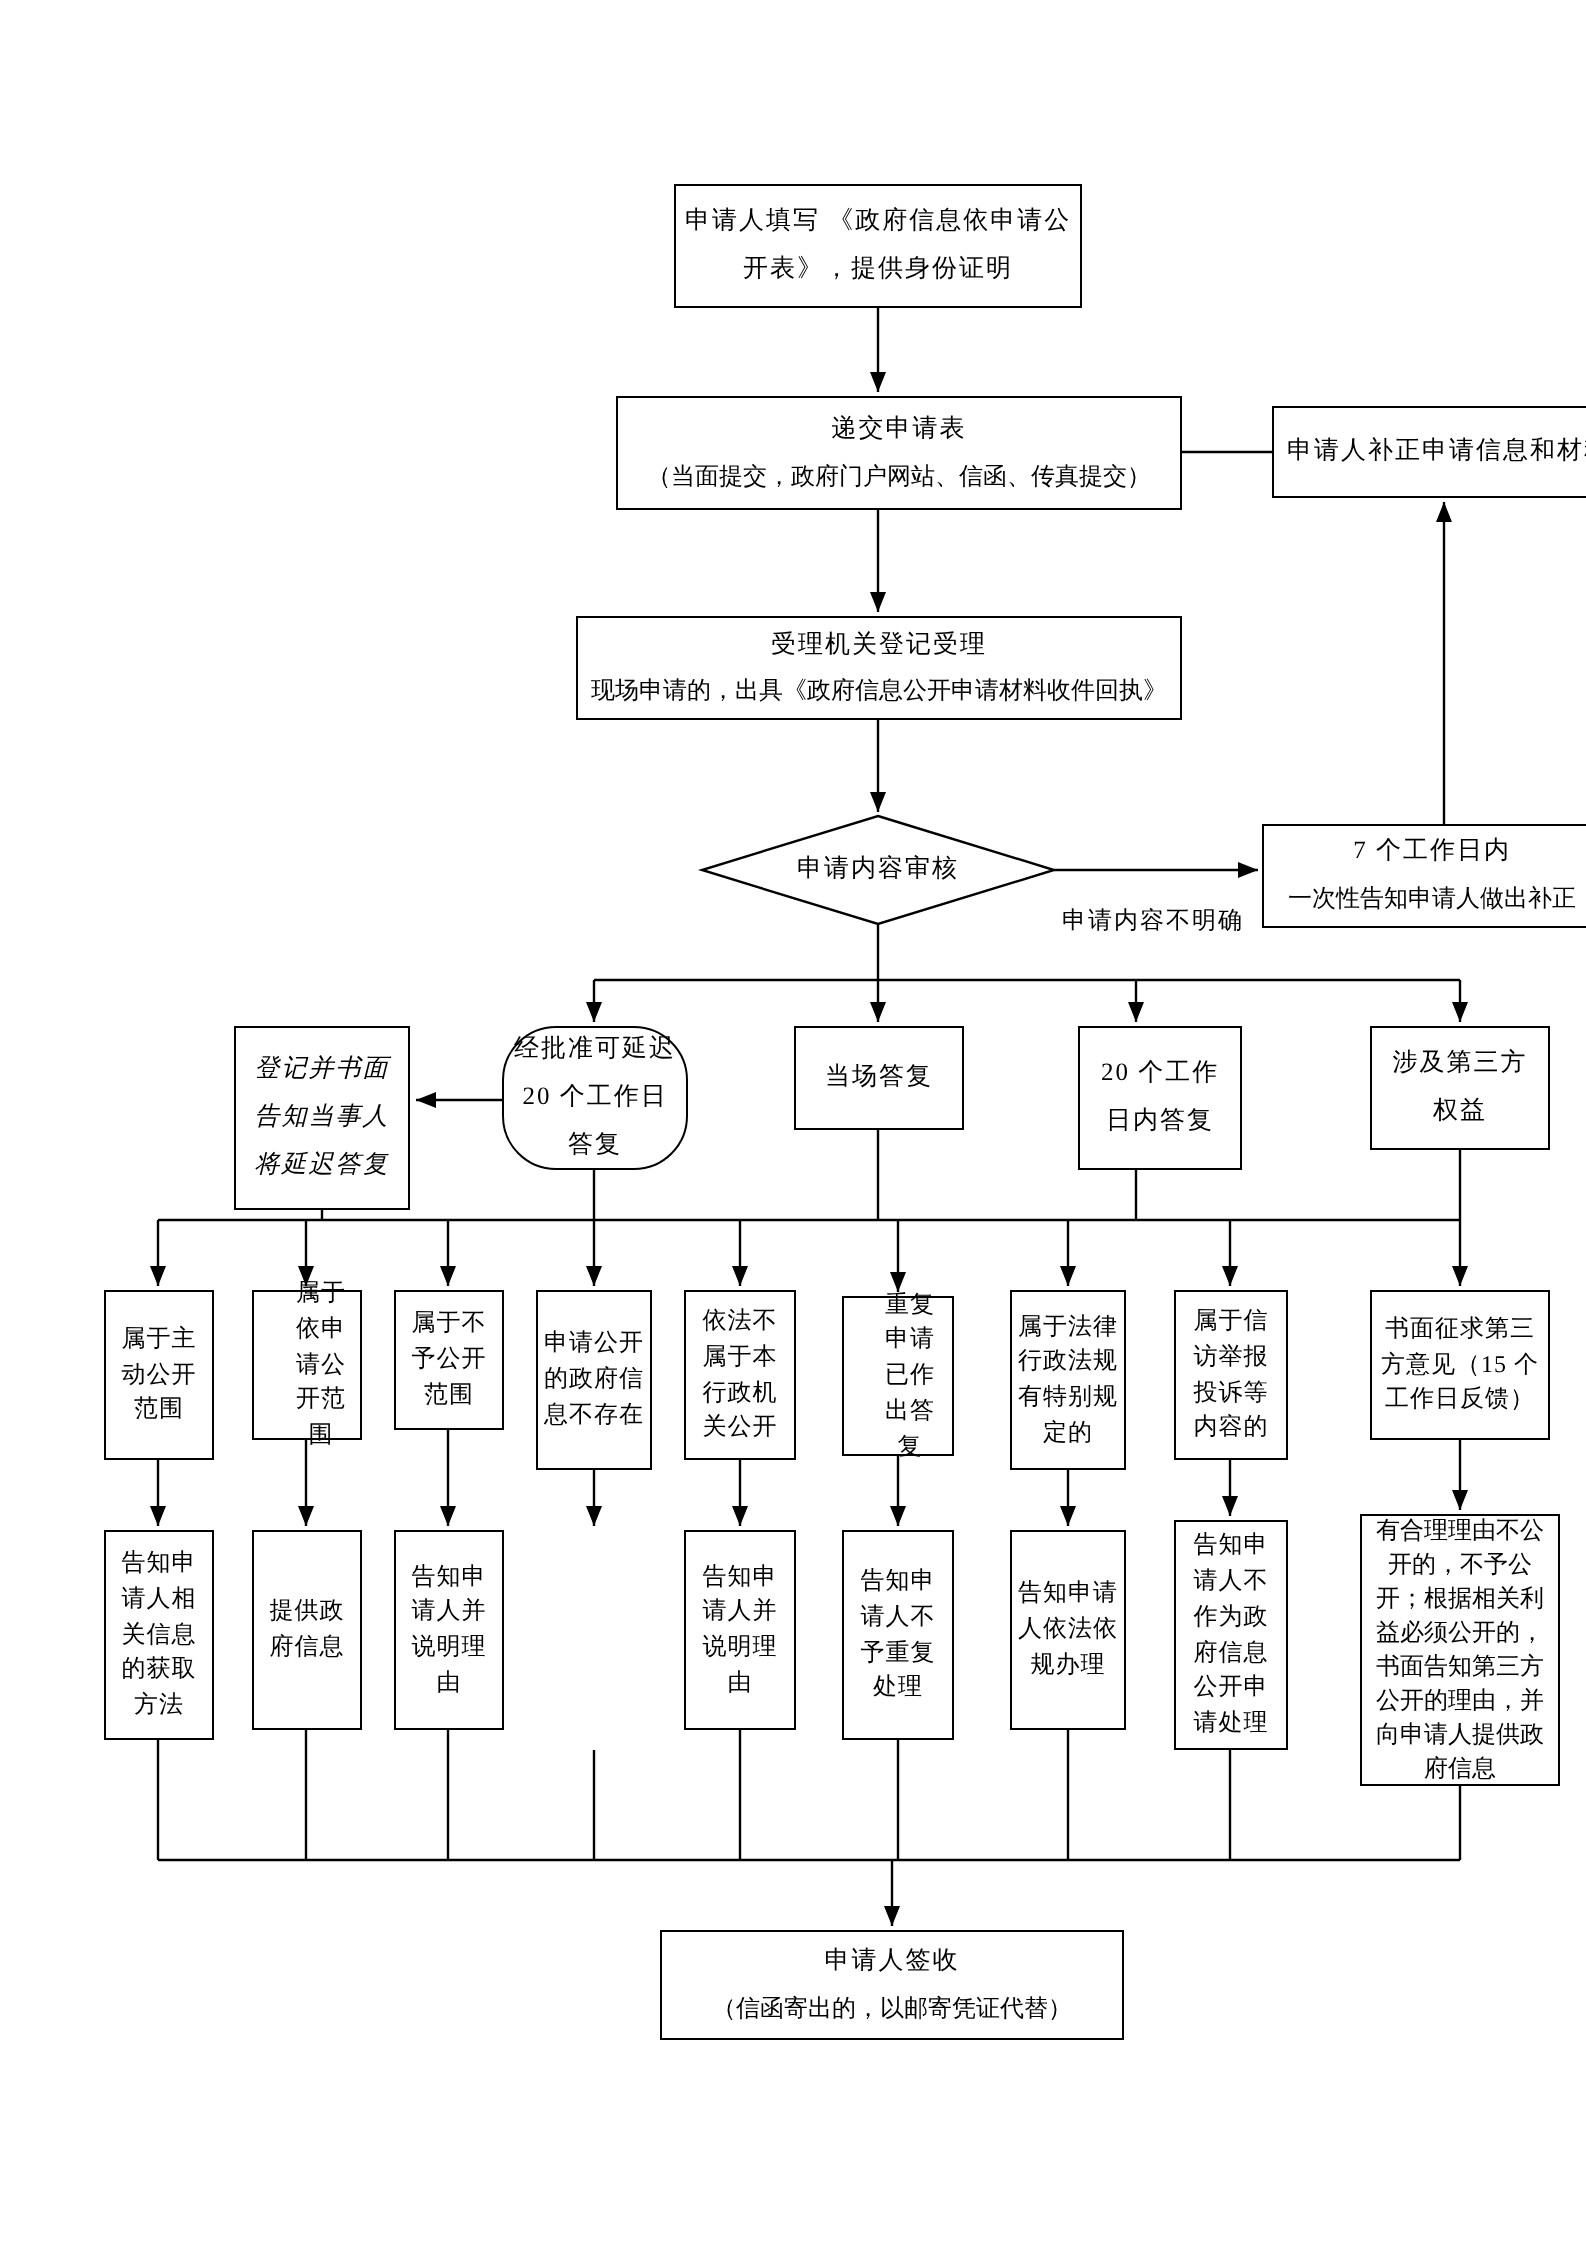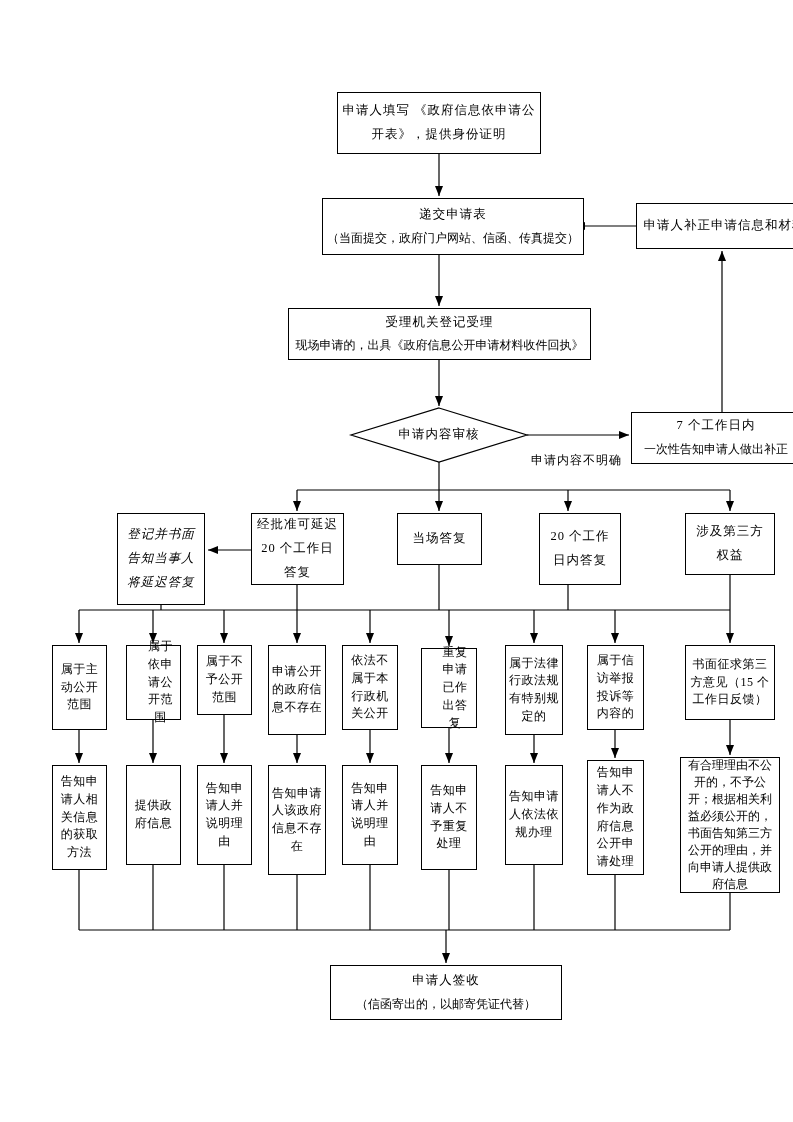--- a/index.html
+++ b/index.html
@@ -19,28 +19,28 @@
   }
   .node .sub { display:block; font-size:12px; letter-spacing:0; line-height:1.9; }
   .node .ttl { display:block; }
   .small { font-size:12px; line-height:1.48; letter-spacing:0.5px; padding:2px 3px; }
   .plain { border:none; background:transparent; }
   .edge-label {
     position:absolute; font-size:12px; letter-spacing:1px; background:#fff; padding:0 2px;
   }
   
   #n-fill        { left:295px; top:92px;  width:204px; height:62px; }
-  #n-submit      { left:280px; top:198px; width:262px; height:57px; }
+  #n-submit      { left:266px; top:198px; width:283px; height:57px; }
   #n-supplement  { left:594px; top:203px; width:177px; height:46px; }
   #n-accept      { left:246px; top:308px; width:303px; height:52px; line-height:1.8; }
   #n-seven       { left:589px; top:412px; width:170px; height:52px;justify-content:flex-end; }
   #diamond-label { left:309px; top:408px; width:176px; height:54px; }
   #lbl-unclear   { left:487px; top:452px; }
   #n-delaynotify  { left:75px;  top:513px; width:88px; height:92px;font-style:italic; }
-  #n-delayapprove { left:209px; top:513px; width:93px; height:72px; }
+  #n-delayapprove { left:209px; top:513px; width:93px; height:72px;border-radius:27px; }
   #n-onsite       { left:355px; top:513px; width:85px; height:52px; }
   #n-twenty       { left:497px; top:513px; width:82px; height:72px; }
   #n-thirdparty   { left:643px; top:513px; width:90px; height:62px; }
   #n-r2-1 { left:10px;  top:645px; width:55px;  height:85px; }
   #n-r2-2 { left:84px;  top:645px; width:55px;  height:75px;padding-left:17px; }
   #n-r2-3 { left:155px; top:645px; width:55px;  height:70px; }
   #n-r2-4 { left:226px; top:645px; width:58px;  height:90px; }
   #n-r2-5 { left:300px; top:645px; width:56px;  height:85px; }
   #n-r2-6 { left:379px; top:648px; width:56px;  height:80px;padding-left:15px; }
   #n-r2-7 { left:463px; top:645px; width:58px;  height:90px; }
@@ -166,21 +166,20 @@
   <div class="node small" id="n-r2-4">申请公开的政府信息不存在</div>
   <div class="node small" id="n-r2-5">依法不属于本行政机关公开</div>
   <div class="node small" id="n-r2-6">重复申请已作出答复</div>
   <div class="node small" id="n-r2-7">属于法律行政法规有特别规定的</div>
   <div class="node small" id="n-r2-8">属于信访举报投诉等内容的</div>
   <div class="node small" id="n-r2-9">书面征求第三方意见（15 个工作日反馈）</div>
 
   <div class="node small" id="n-r3-1">告知申请人相关信息的获取方法</div>
   <div class="node small" id="n-r3-2">提供政府信息</div>
   <div class="node small" id="n-r3-3">告知申请人并说明理由</div>
-  <div class="node small" id="n-r3-4">告知申请人该政府信息不存在</div>
   <div class="node small" id="n-r3-5">告知申请人并说明理由</div>
   <div class="node small" id="n-r3-7">告知申请人依法依规办理</div>
   <div class="node small" id="n-r3-6">告知申请人不予重复处理</div>
   <div class="node small" id="n-r3-8">告知申请人不作为政府信息公开申请处理</div>
   <div class="node small" id="n-r3-9">有合理理由不公开的，不予公开；根据相关利益必须公开的，书面告知第三方公开的理由，并向申请人提供政府信息</div>
 
   <div class="node" id="n-sign">
     <span class="ttl">申请人签收</span>
     <span class="sub">（信函寄出的，以邮寄凭证代替）</span>
   </div>

